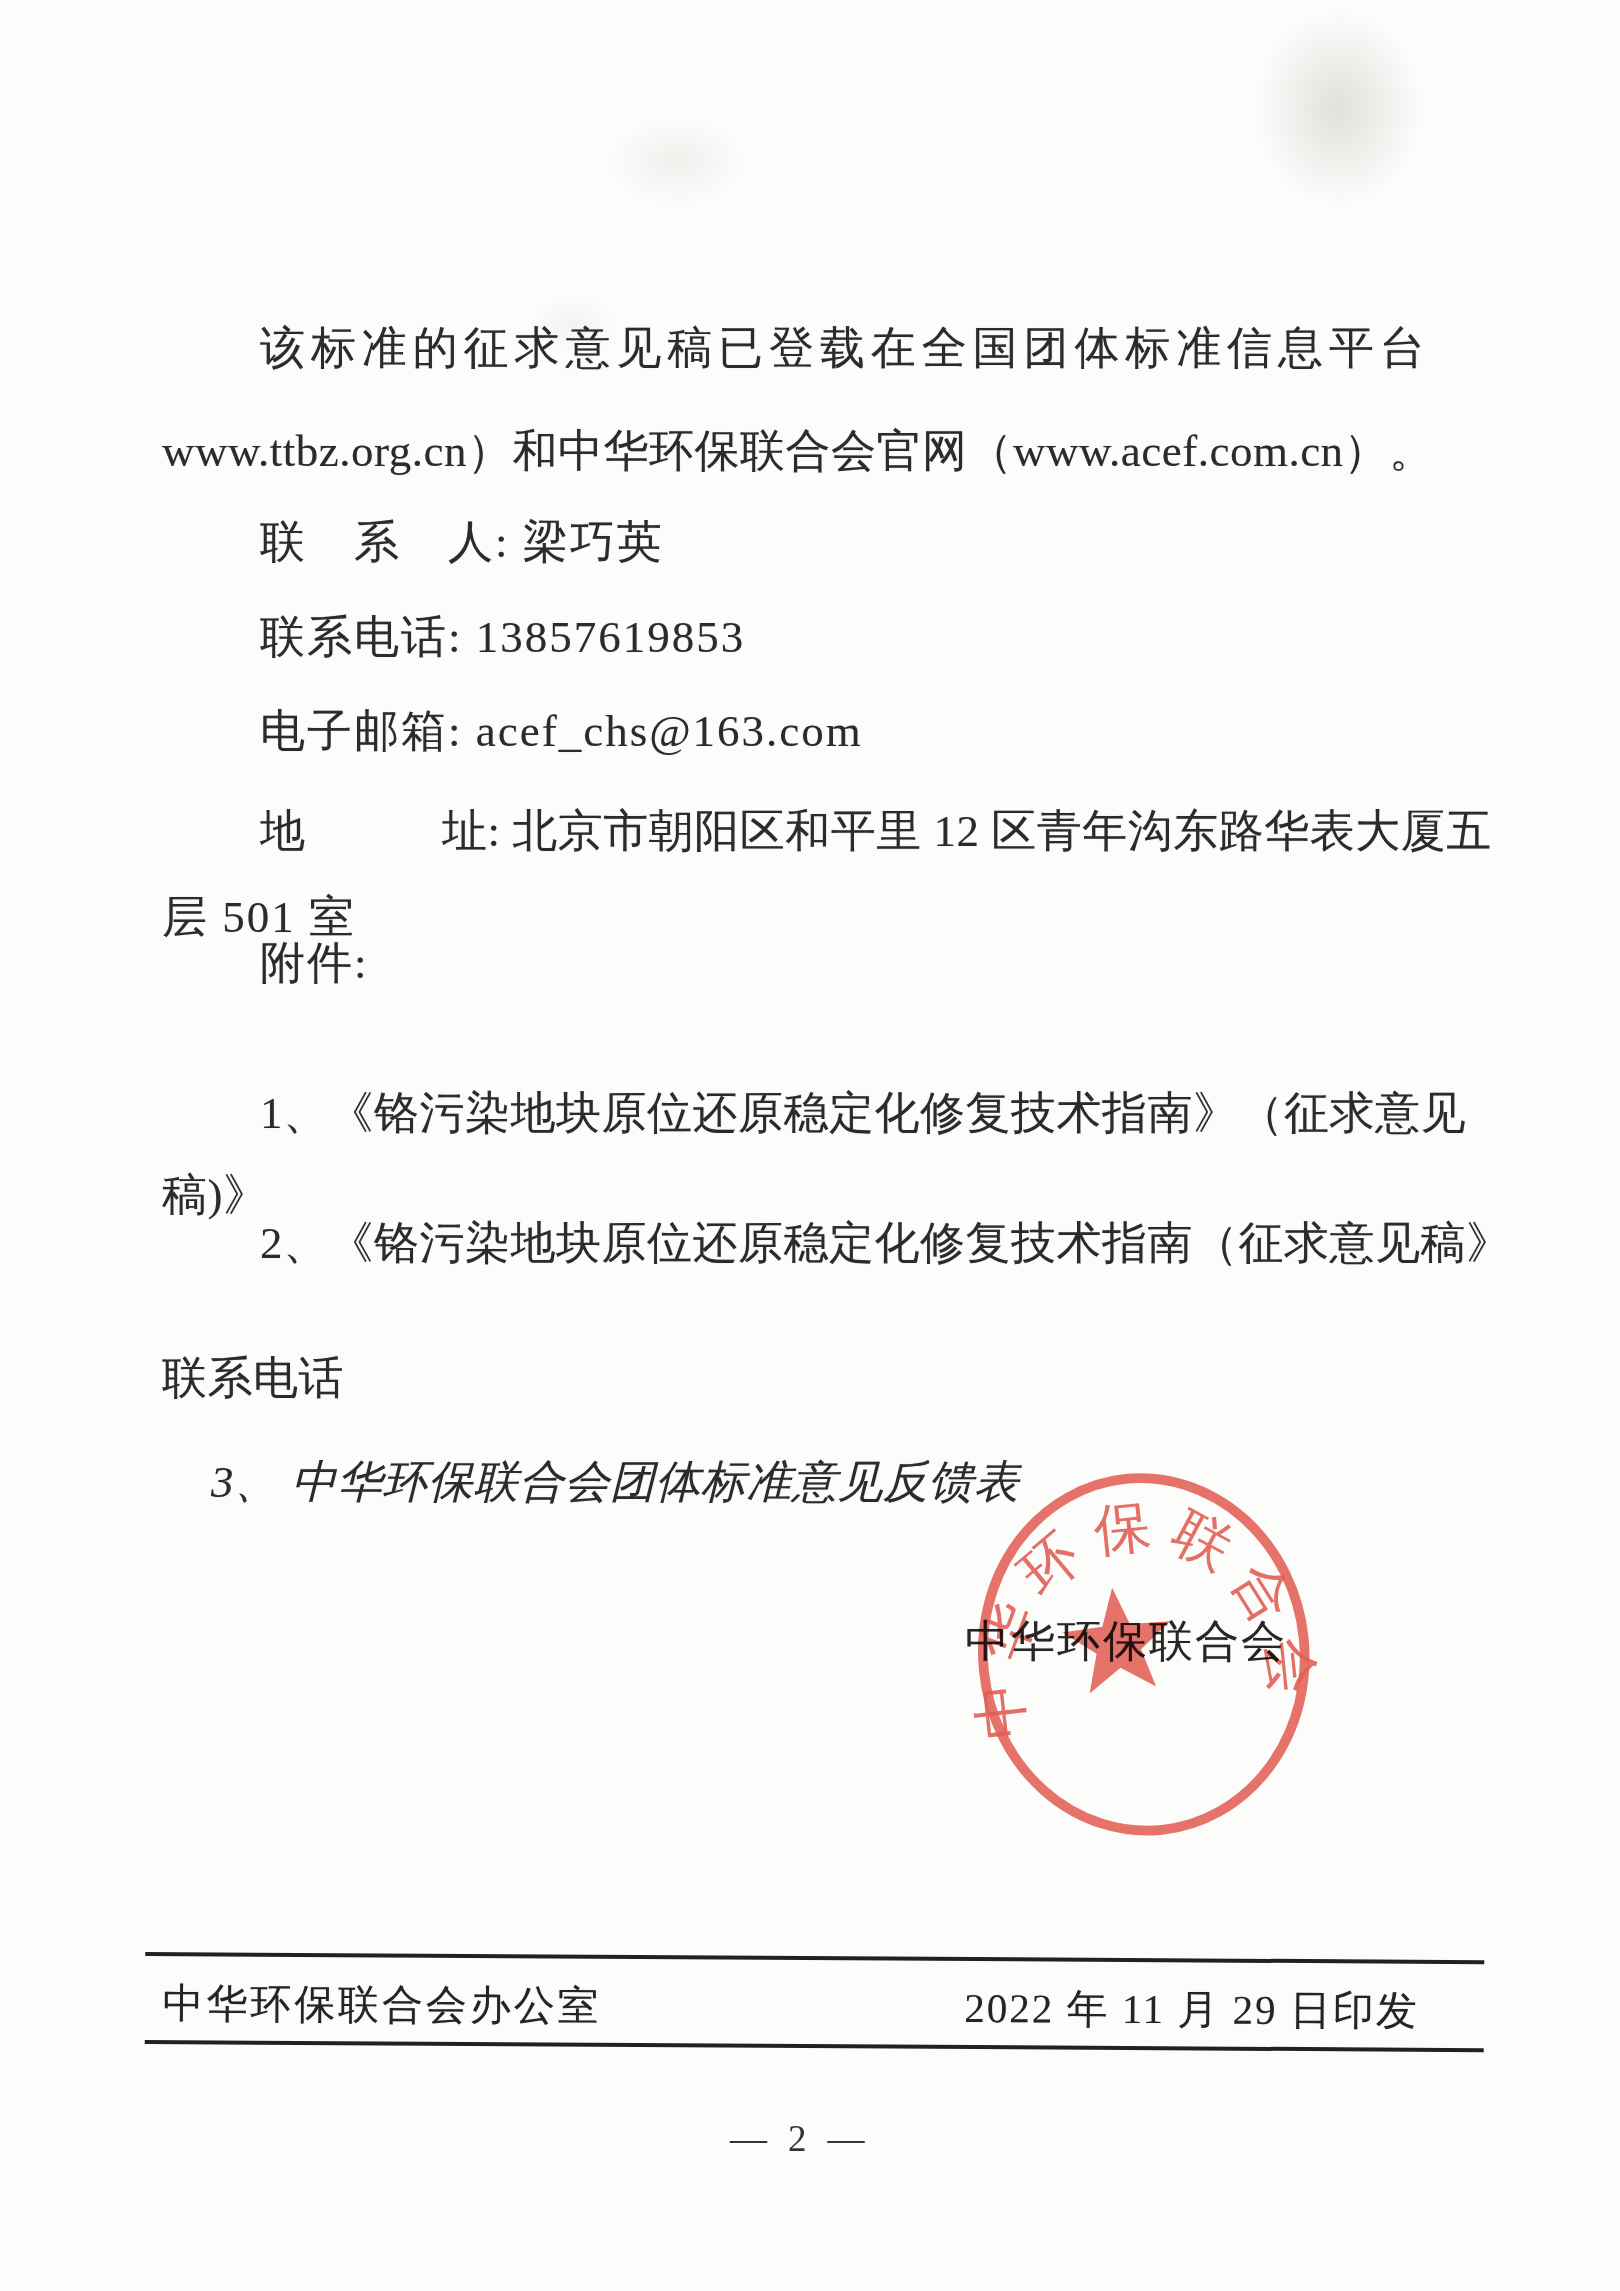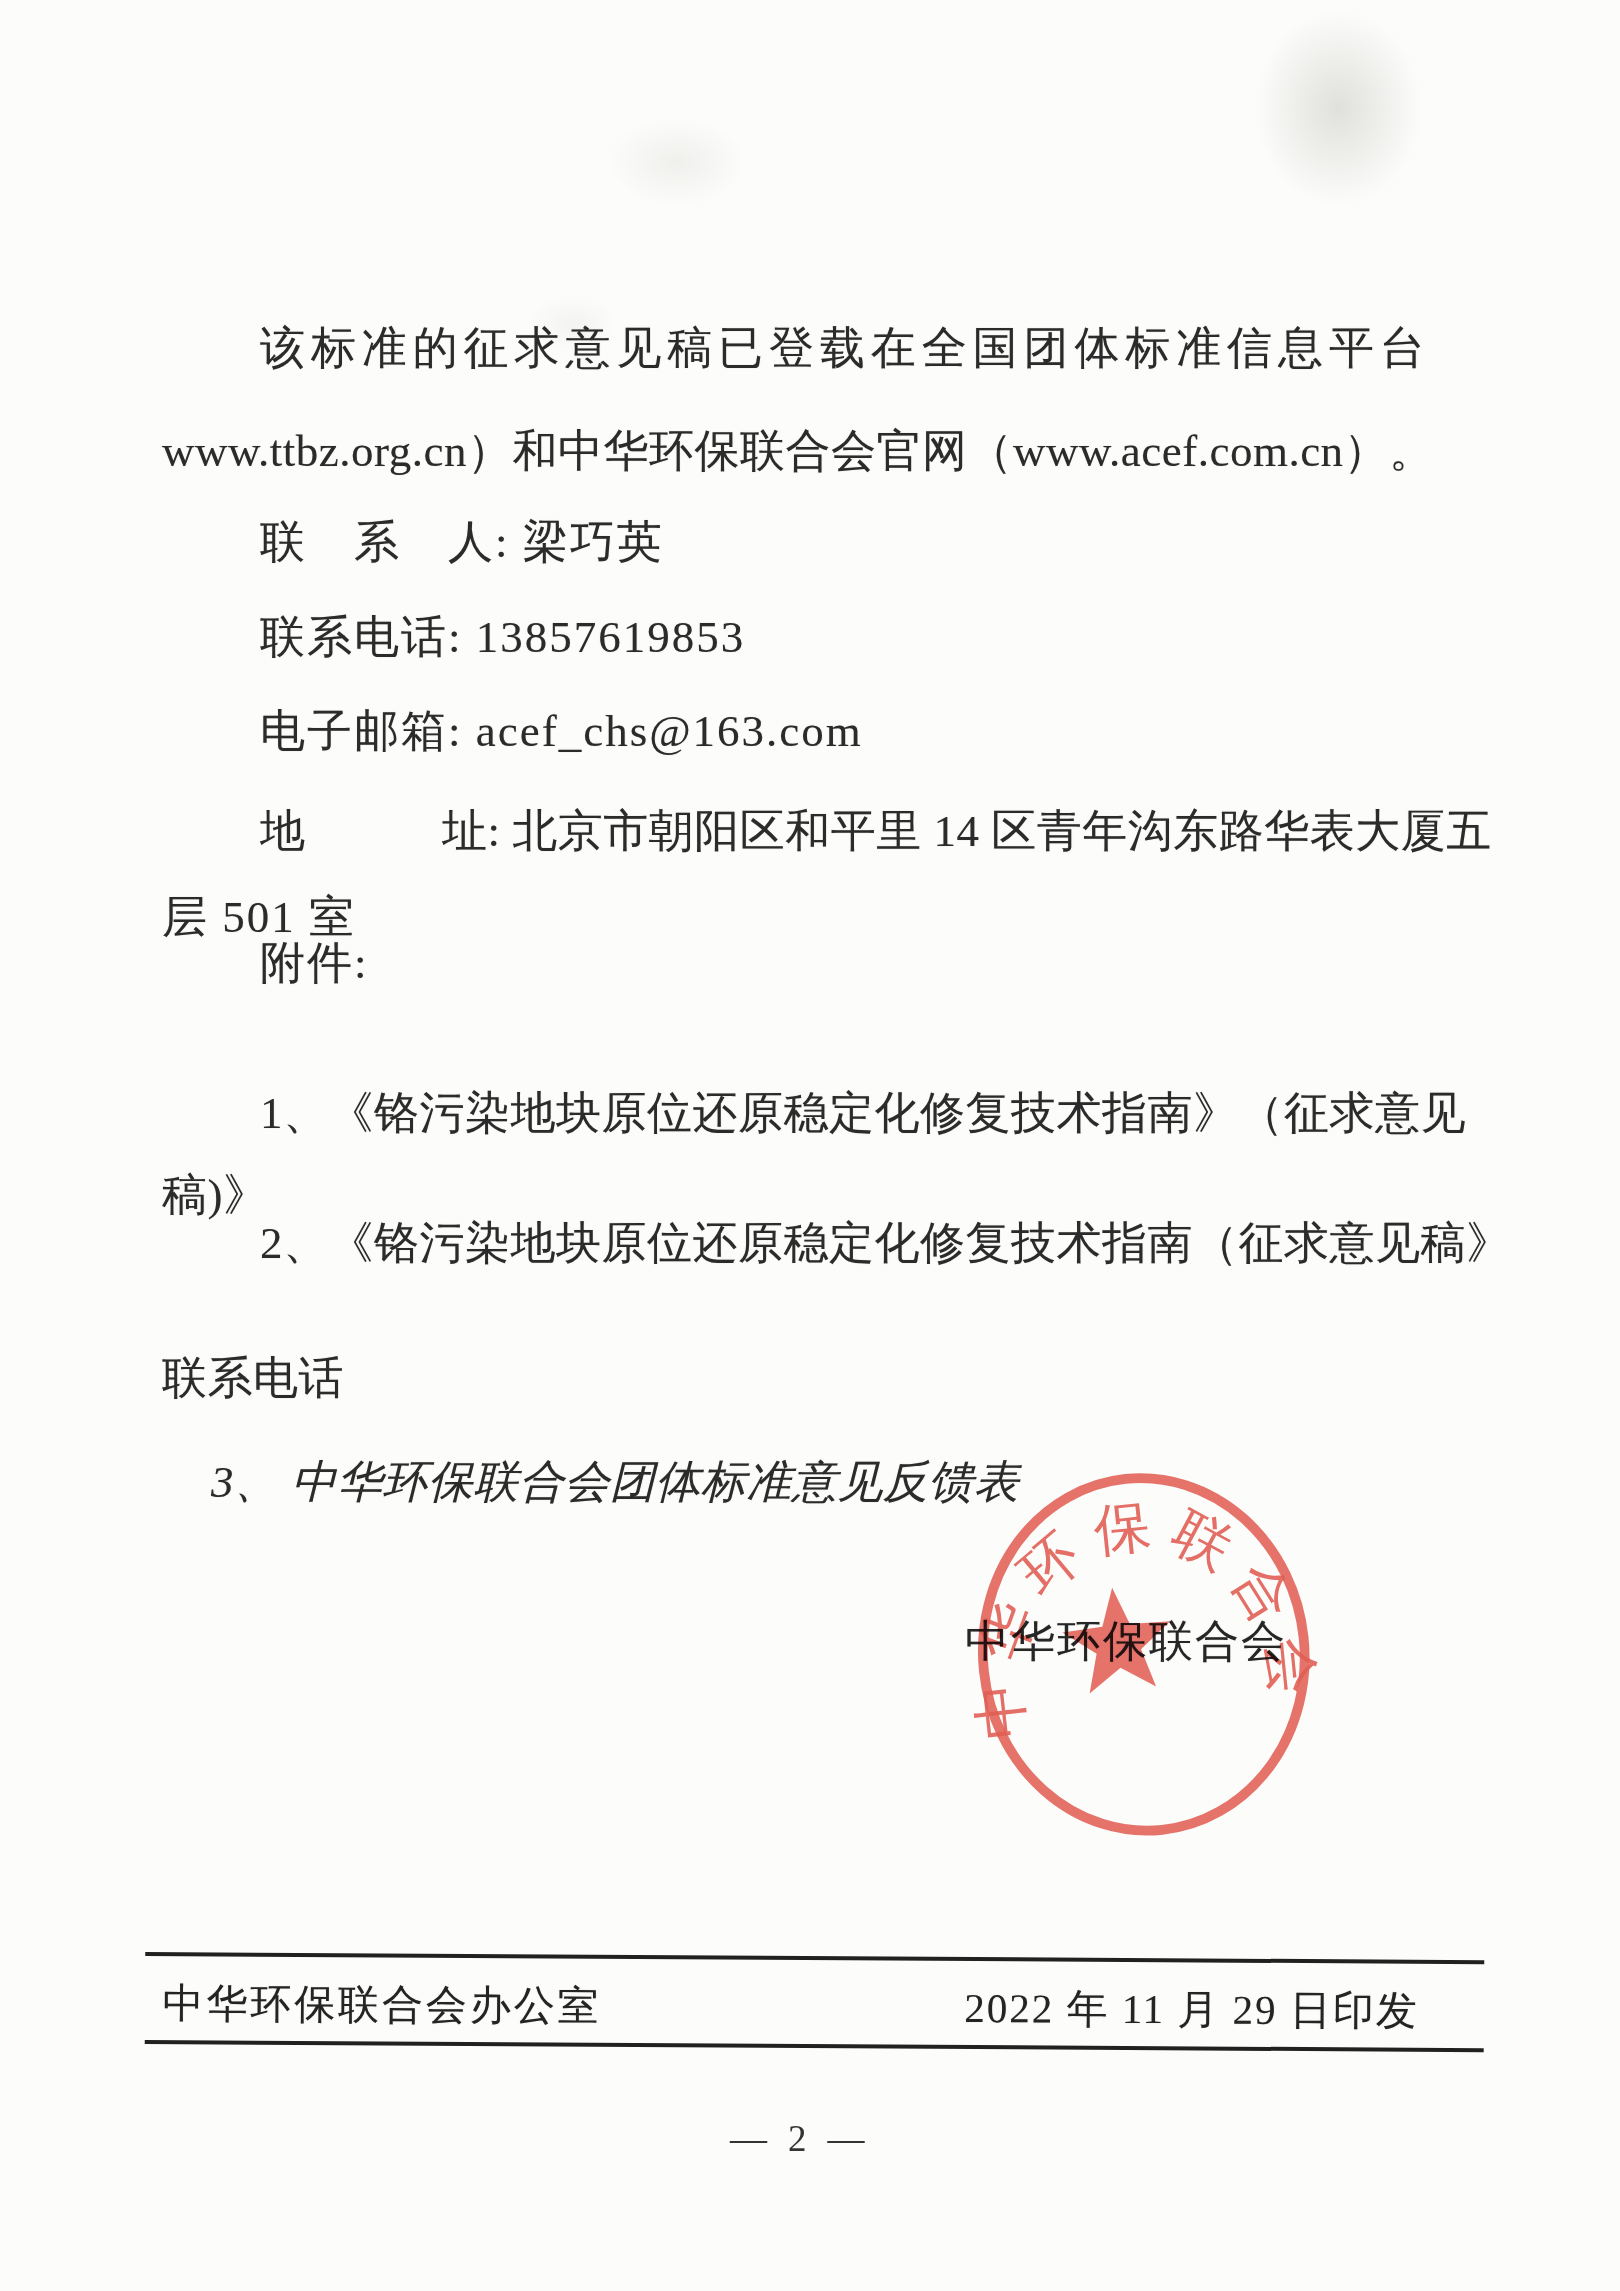--- a/index.html
+++ b/index.html
@@ -70,21 +70,21 @@
   <div class="smudge b"></div>
   <div class="smudge c"></div>
 
   <div class="doc-body">
     <div class="line ind ls-wide" style="top:321px">该标准的征求意见稿已登载在全国团体标准信息平台</div>
     <div class="line ls-none" style="top:424px">www.ttbz.org.cn）和中华环保联合会官网（www.acef.com.cn）。</div>
 
     <div class="line ind" style="top:515px">联　系　人: 梁巧英</div>
     <div class="line ind" style="top:610px">联系电话: 13857619853</div>
     <div class="line ind" style="top:704px">电子邮箱: acef_chs@163.com</div>
-    <div class="line ind ls-none" style="top:804px">地　　　址: 北京市朝阳区和平里 14 区青年沟东路华表大厦五</div>
+    <div class="line ind ls-none" style="top:804px">地　　　址: 北京市朝阳区和平里 12 区青年沟东路华表大厦五</div>
     <div class="line" style="top:890px">层 501 室</div>
 
     <div class="line ind" style="top:936px">附件:</div>
     <div class="line ind ls-none" style="top:1086px">1、《铬污染地块原位还原稳定化修复技术指南》（征求意见</div>
     <div class="line ls-none" style="top:1168px">稿)》</div>
     <div class="line ind ls-none" style="top:1216px">2、《铬污染地块原位还原稳定化修复技术指南（征求意见稿》</div>
     <div class="line ls-none" style="top:1351px">联系电话</div>
     <div class="line ind-sm ls-none" style="top:1455px">3、 中华环保联合会团体标准意见反馈表</div>
   </div>
 

